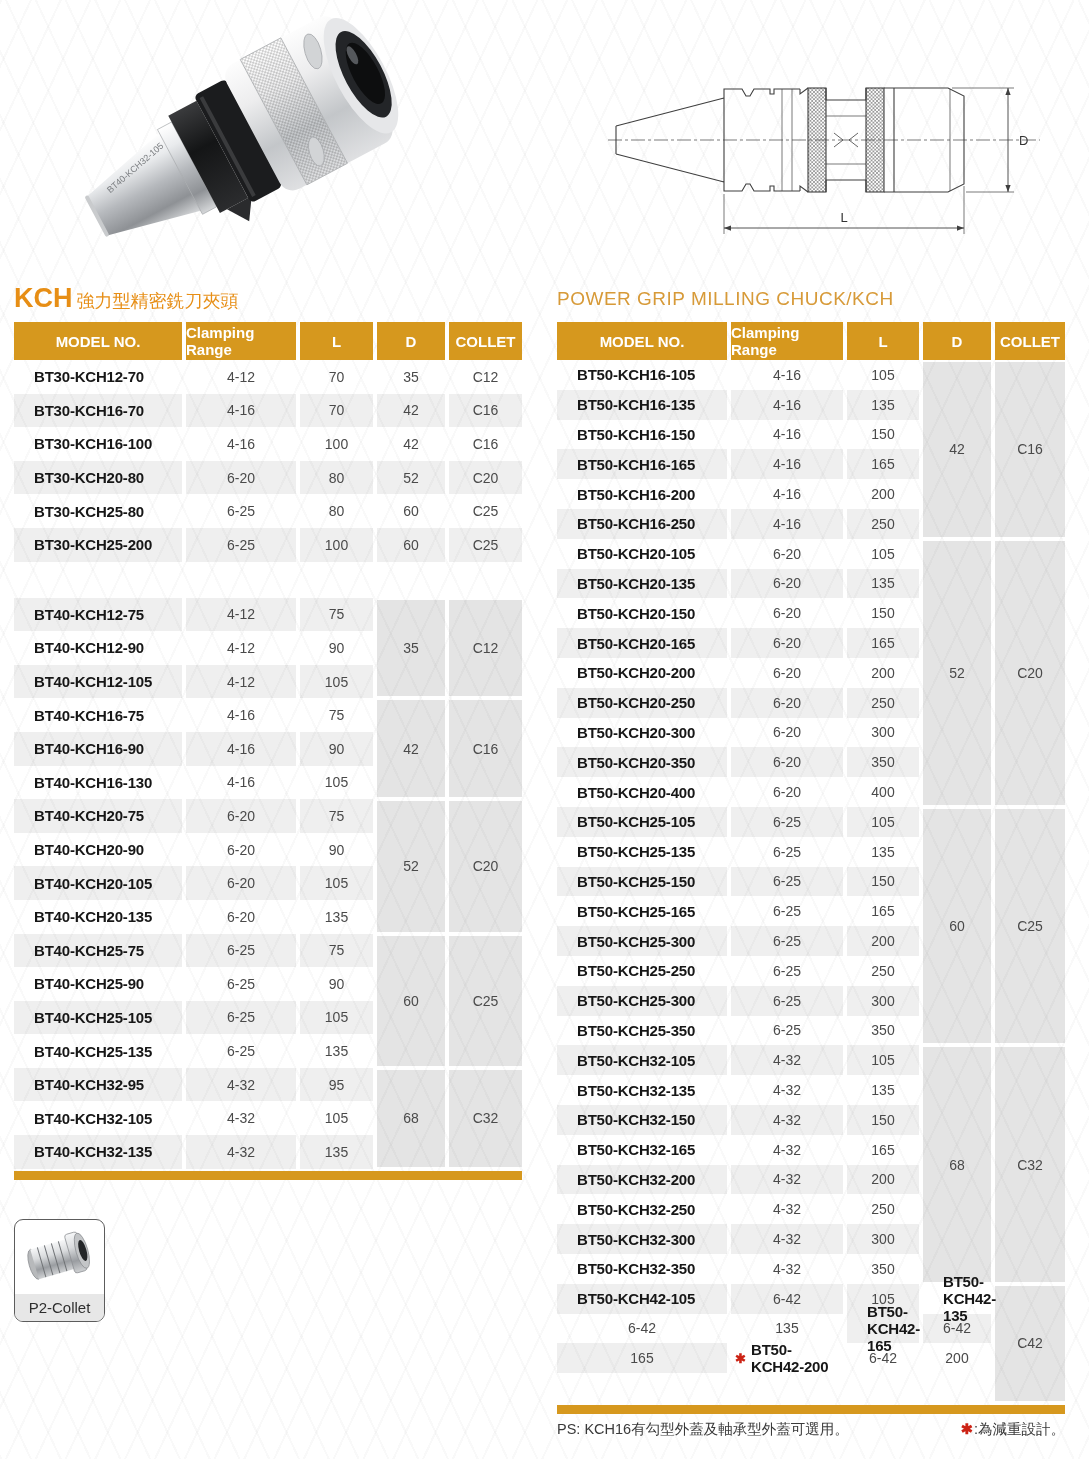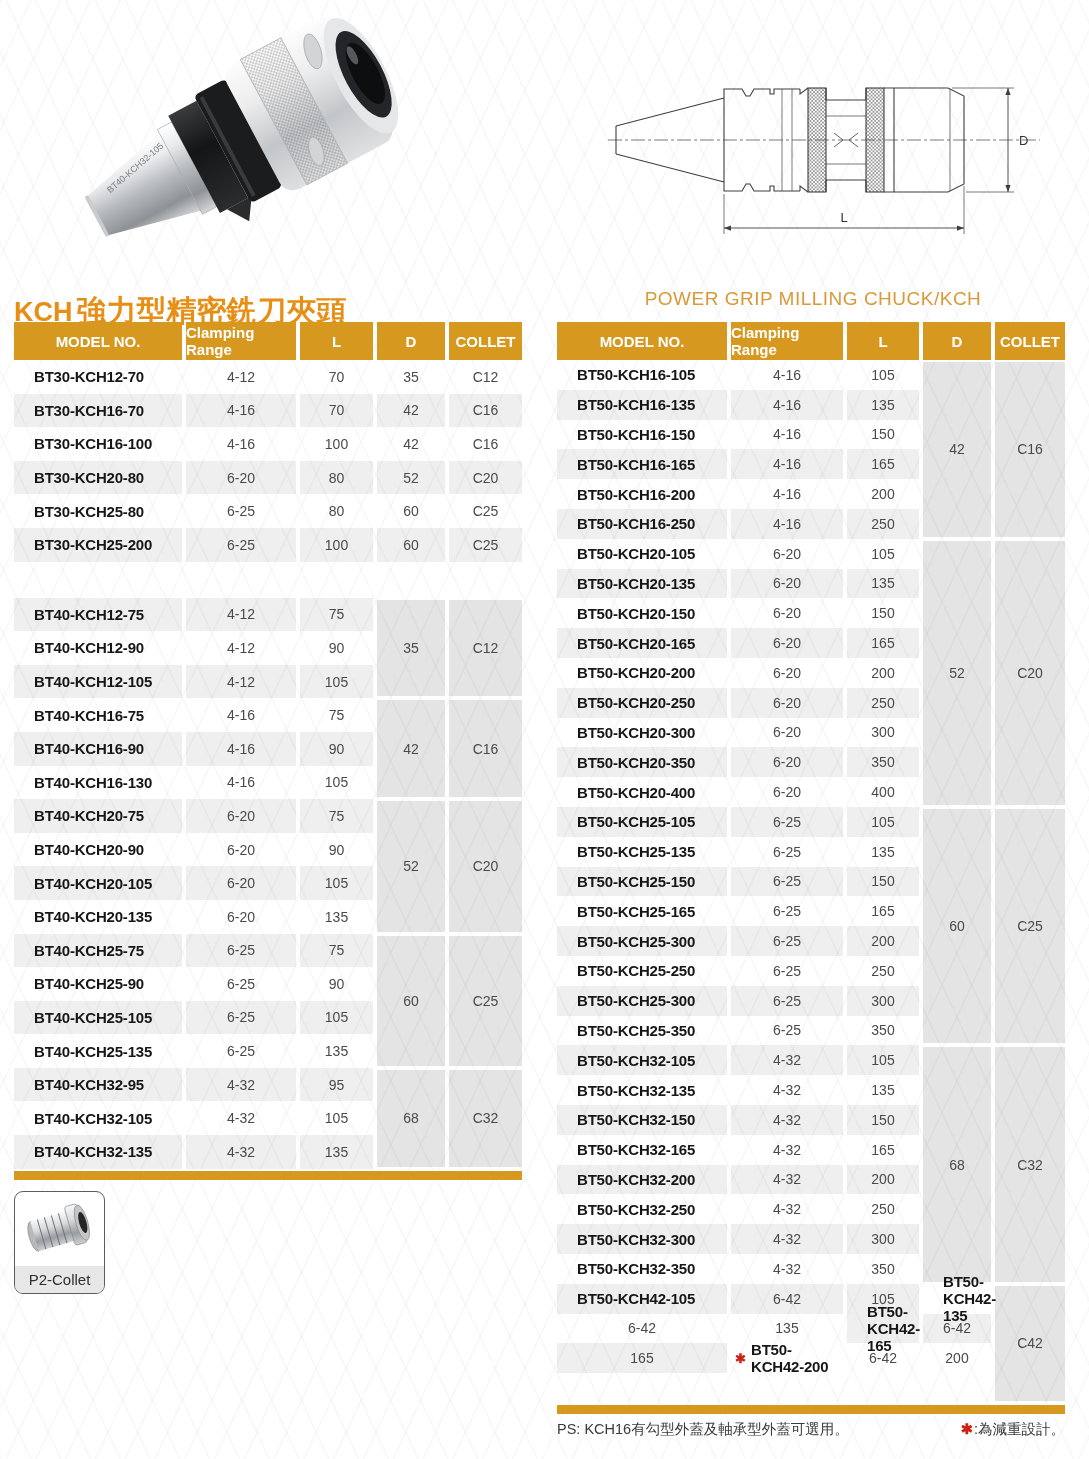--- a/index.html
+++ b/index.html
@@ -17,22 +17,22 @@
     --right-title-orange:#D79A38;
     --star-red:#CC2214;
     --row-shade:rgba(0,0,0,0.062);
     --merge-shade:rgba(0,0,0,0.105);
   }
   .abs{position:absolute;}
 
   
   .left-title{left:14px;top:283px;width:512px;height:30px;display:flex;align-items:baseline;gap:4px;}
   .t-kch{font-size:27px;font-weight:bold;color:var(--title-orange);letter-spacing:0px;}
-  .t-zh{font-size:30px;font-weight:bold;color:var(--title-orange);margin-top:8px;}
-  .right-title{left:557px;top:288px;width:512px;height:26px;font-size:19px;color:var(--right-title-orange);letter-spacing:0.5px;text-align:center;}
+  .t-zh{font-size:18px;font-weight:normal;color:var(--title-orange);}
+  .right-title{left:557px;top:288px;width:512px;height:26px;font-size:19px;color:var(--right-title-orange);letter-spacing:0.5px;}
 
   
   .tbl{position:absolute;top:322px;}
   .tbl-left{left:14px;width:508px;}
   .tbl-right{left:557px;width:508px;}
   .tgrid{display:grid;column-gap:4px;row-gap:0;}
   .tbl-left .tgrid{grid-template-columns:168px 110px 73px 68px 73px;}
   .tbl-right .tgrid{grid-template-columns:170px 112px 72px 68px 70px;}
   .thead .cell{background:var(--accent);color:#fff;font-weight:bold;font-size:15px;height:38px;}
   .cell{display:flex;align-items:center;justify-content:center;font-size:14px;color:#4a4a4a;}
@@ -43,21 +43,21 @@
   .tgap{height:36px;}
   .flag{position:absolute;left:4px;color:var(--star-red);font-weight:bold;font-size:13px;top:50%;transform:translateY(-50%);}
 
   
   .bar{height:9px;background:var(--accent);}
   .bar-left{left:14px;top:1171px;width:508px;}
   .bar-right{left:557px;top:1405px;width:508px;}
 
   
   .acc-row{left:14px;top:1191px;display:flex;gap:7px;}
-  .acc-box{border:1px solid #5c5c5c;border-radius:9px;background:#fff;height:101px;overflow:hidden;display:flex;flex-direction:column;}
+  .acc-box{border:1px solid #5c5c5c;border-radius:9px;background:#fff;height:101px;overflow:hidden;display:flex;flex-direction:column;margin-top:28px;}
   .acc-img{flex:1;display:flex;align-items:center;justify-content:center;}
   .acc-label{height:27px;background:#e7e7e7;display:flex;align-items:center;justify-content:center;font-size:15px;color:#2e2e2e;}
   .acc-collet{width:89px;}
   .acc-wrench{width:146px;}
 
   
   .notes{left:557px;top:1420px;width:508px;display:flex;justify-content:space-between;font-size:14.5px;color:#3a3a3a;}
   .star{color:var(--star-red);font-weight:bold;margin-right:1px;}
 
   

